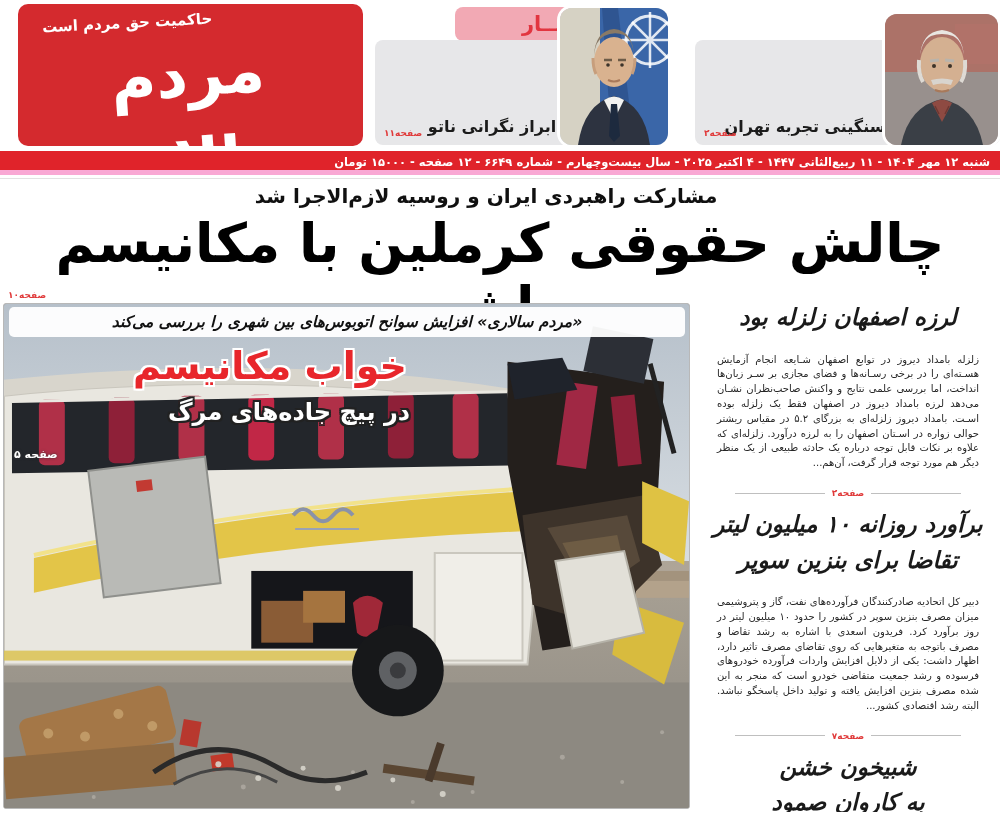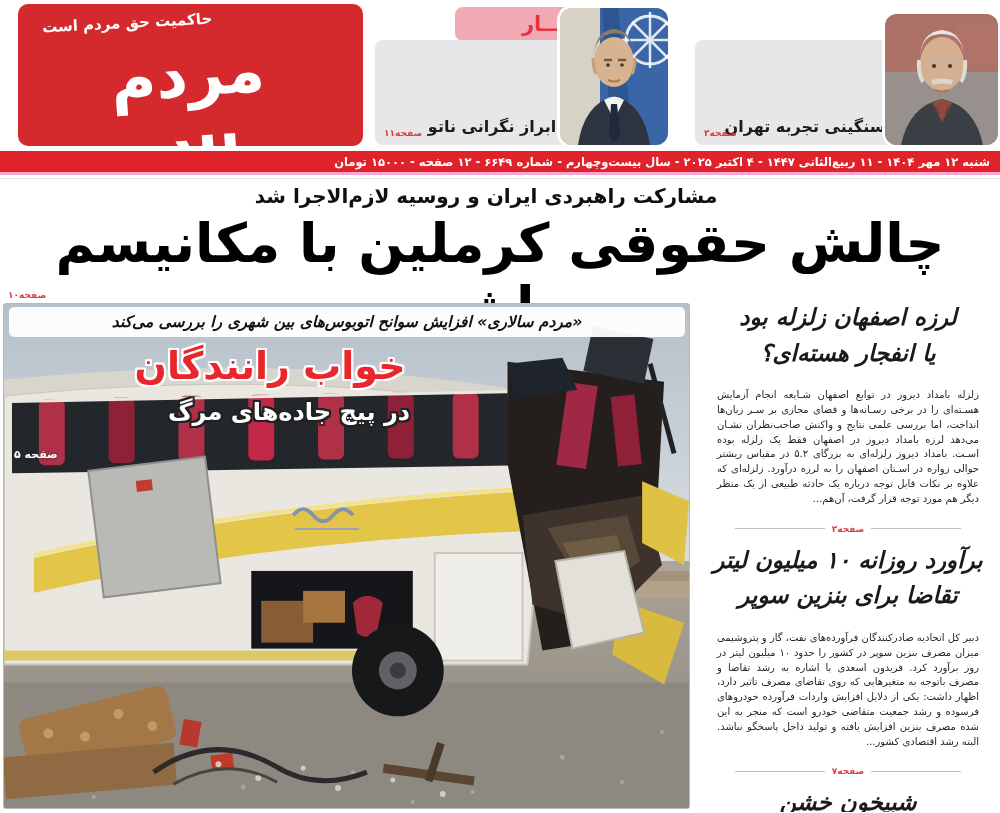--- a/index.html
+++ b/index.html
@@ -16,21 +16,21 @@
 
   
   .panel{background:#e7e7e9;border-radius:8px;}
   .panel-mid{left:375px;top:40px;width:290px;height:105px;}
   .panel-right{left:695px;top:40px;width:305px;height:105px;}
   .teaser-title{position:absolute;font-size:16px;font-weight:800;color:#1b1b1b;text-align:center;line-height:2.0;margin-top:48px;}
   .teaser-page{position:absolute;font-size:9px;font-weight:bold;color:#e03a3a;}
   .teaser-photo{position:absolute;border-radius:12px;overflow:hidden;box-shadow:0 0 0 3px #fff;}
 
   
-  .datebar{left:0;top:151px;width:1000px;height:24px;background:#e0232a;border-bottom:3px solid #f9a8d4;}
+  .datebar{left:0;top:151px;width:1000px;height:24px;background:#e0232a;border-bottom:5px solid #f9a8d4;}
   .datebar span{display:block;padding:4px 10px 0 0;color:#fff;font-size:11.5px;font-weight:bold;direction:rtl;text-align:right;white-space:nowrap;}
   .ruler{left:0;top:178px;width:1000px;height:1px;background:#e2e2e2;}
 
   
   .kicker{left:0;top:184px;width:972px;text-align:center;font-size:20px;font-weight:800;color:#101010;}
   .headline{left:0;top:212px;width:1000px;text-align:center;font-size:54px;font-weight:900;color:#000;letter-spacing:-1px;}
   .lead-page{left:8px;top:290px;font-size:9px;font-weight:bold;color:#e03a3a;}
 
   
   .photo-wrap{left:3px;top:303px;width:687px;height:506px;border:1px solid #b8b8b8;border-radius:3px;overflow:hidden;background:#9a958d;}
@@ -232,30 +232,29 @@
           <circle cx="300" cy="466" r="2.5"></circle>
         <circle cx="335" cy="486" r="3"></circle>
           <circle cx="390" cy="478" r="2.5"></circle>
           <circle cx="440" cy="492" r="3"></circle>
       </g>
       <rect x="380" y="468" width="92" height="9" fill="#5a4632" transform="rotate(8 426 472)"></rect>
       <rect x="428" y="440" width="8" height="40" fill="#4a3a2c" transform="rotate(18 432 460)"></rect>
     </svg>
   </div>
   <div class="abs photo-kicker">«مردم سالاری» افزایش سوانح اتوبوس‌های بین شهری را بررسی می‌کند</div>
-  <div class="abs photo-title-red">خواب رانندگان</div>
+  <div class="abs photo-title-red">خواب مکانیسم</div>
   <div class="abs photo-title-white">در پیچ جاده‌های مرگ</div>
   <div class="abs photo-page">صفحه ۵</div>
 
   <div class="abs rightcol">
 
     <div class="article">
       <h2>
         <span>لرزه اصفهان زلزله بود</span><br>
-        <span>یا انفجار هسته‌ای؟</span>
       </h2>
       <p><span>زلزله بامداد دیروز در توابع اصفهان شـایعه انجام آزمایش هسـته‌ای را در برخی رسـانه‌ها و فضای مجازی بر سـر زبان‌ها انداخت، اما بررسی علمی نتایج و واکنش صاحب‌نظران نشـان می‌دهد لرزه بامداد دیروز در اصفهان فقط یک زلزله بوده اسـت. بامداد دیروز زلزله‌ای به بزرگای ۵.۲ در مقیاس ریشتر حوالی زواره در اسـتان اصفهان را به لرزه درآورد. زلزله‌ای که علاوه بر نکات قابل توجه درباره یک حادثه طبیعی از یک منظر دیگر هم مورد توجه قرار گرفت، آن‌هم...</span></p>
       <div class="sep">
         <span class="line"></span>
         <span class="pg">صفحه۲</span>
         <span class="line"></span>
       </div>
     </div>
 
     <div class="article">

